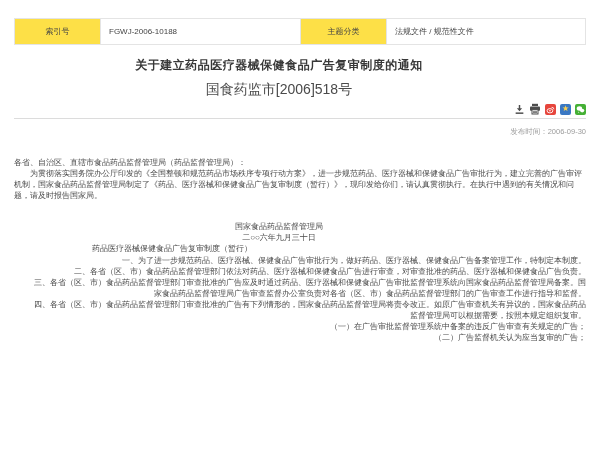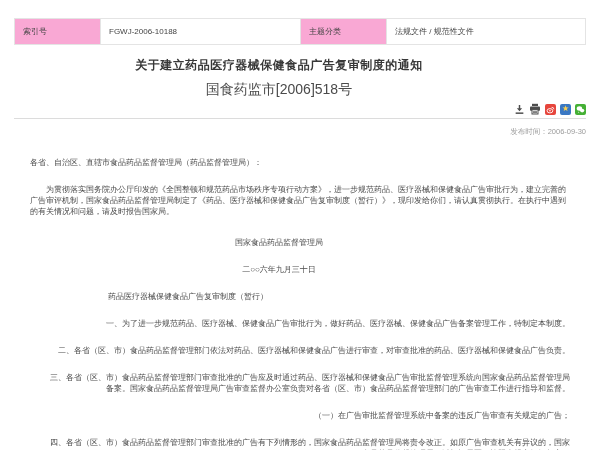--- a/index.html
+++ b/index.html
@@ -4,42 +4,42 @@
 <style>
   * { margin:0; padding:0; box-sizing:border-box; }
   html,body { width:600px; height:450px; background:#fff; overflow:hidden;
     font-family:"Liberation Sans","DejaVu Sans",sans-serif; }
   .page { padding:18px 14px 0 14px; }
 
   
   table.meta { width:572px; border-collapse:collapse; table-layout:fixed; }
   table.meta td { border:1px solid #e4e4e4; height:26px; font-size:8px; color:#444;
     padding:0 8px; vertical-align:middle; }
-  td.lbl { background:#f9a8d4; text-align:left; color:#555; width:86px; padding:0 2px; }
+  td.lbl { background:#fde047; text-align:center; color:#555; width:86px; padding:0 2px; }
   td.v1 { width:200px; }
   td.v2 { }
 
   
   .art-head { padding-right:42px; text-align:center; }
   .art-title { margin-top:12px; font-size:12px; font-weight:bold; color:#383838; letter-spacing:0.5px; }
   .doc-num { margin-top:7px; font-size:14px; color:#4a4a4a; }
 
   .toolbar { margin-top:3px; height:14px; display:flex; justify-content:flex-end;
     align-items:center; gap:4px; }
   .tool { width:12px; height:12px; display:inline-flex; align-items:center;
     justify-content:center; cursor:pointer; }
   .sq { width:11px; height:11px; border-radius:2px; display:inline-flex;
     align-items:center; justify-content:center; cursor:pointer; }
   .sq .star { color:#ffd34f; font-size:8px; line-height:8px; }
   .divider { border:none; border-top:1px solid #dcdcdc; margin-top:2px; }
   .pub-line { margin-top:8px; text-align:right; font-size:7.5px; color:#9c9c9c; }
 
   
   .art-body { margin-top:20px; font-size:8px; line-height:11px; color:#4a4a4a; }
-  .art-body p { margin:16px;font-family:Liberation Mono, monospace; }
+  .art-body p { margin:0;font-family:Liberation Mono, monospace; }
   .salutation { text-indent:0; }
   .indent { text-indent:2em; }
   .item { text-indent:2em; margin-top:4px;text-align:right; }
   .sig-block { margin-top:20px; text-align:center; padding-right:42px; }
   .sub-heading { margin-top:26px; padding-left:78px; }
   .items-wrap { margin-top:1px; }
 </style>
 </head>
 <body>
 
@@ -110,18 +110,19 @@
       <p>国家食品药品监督管理局</p>
       <p>二○○六年九月三十日</p>
     </div>
 
     <p class="sub-heading">药品医疗器械保健食品广告复审制度（暂行）</p>
 
     <div class="items-wrap">
       <p class="item">一、为了进一步规范药品、医疗器械、保健食品广告审批行为，做好药品、医疗器械、保健食品广告备案管理工作，特制定本制度。</p>
       <p class="item">二、各省（区、市）食品药品监督管理部门依法对药品、医疗器械和保健食品广告进行审查，对审查批准的药品、医疗器械和保健食品广告负责。</p>
       <p class="item">三、各省（区、市）食品药品监督管理部门审查批准的广告应及时通过药品、医疗器械和保健食品广告审批监督管理系统向国家食品药品监督管理局备案。国家食品药品监督管理局广告审查监督办公室负责对各省（区、市）食品药品监督管理部门的广告审查工作进行指导和监督。</p>
+      <p class="item">四、各省（区、市）食品药品监督管理部门审查批准的广告有下列情形的，国家食品药品监督管理局将责令改正。如原广告审查机关有异议的，国家食品药品监督管理局可以根据需要，按照本规定组织复审。</p>
       <p class="item">（一）在广告审批监督管理系统中备案的违反广告审查有关规定的广告；</p>
-      <p class="item">四、各省（区、市）食品药品监督管理部门审查批准的广告有下列情形的，国家食品药品监督管理局将责令改正。如原广告审查机关有异议的，国家食品药品监督管理局可以根据需要，按照本规定组织复审。</p>
+      <p class="item">（二）广告监督机关认为应当复审的广告；</p>
     </div>
   </div>
 
 </div>
 
 </body></html>

